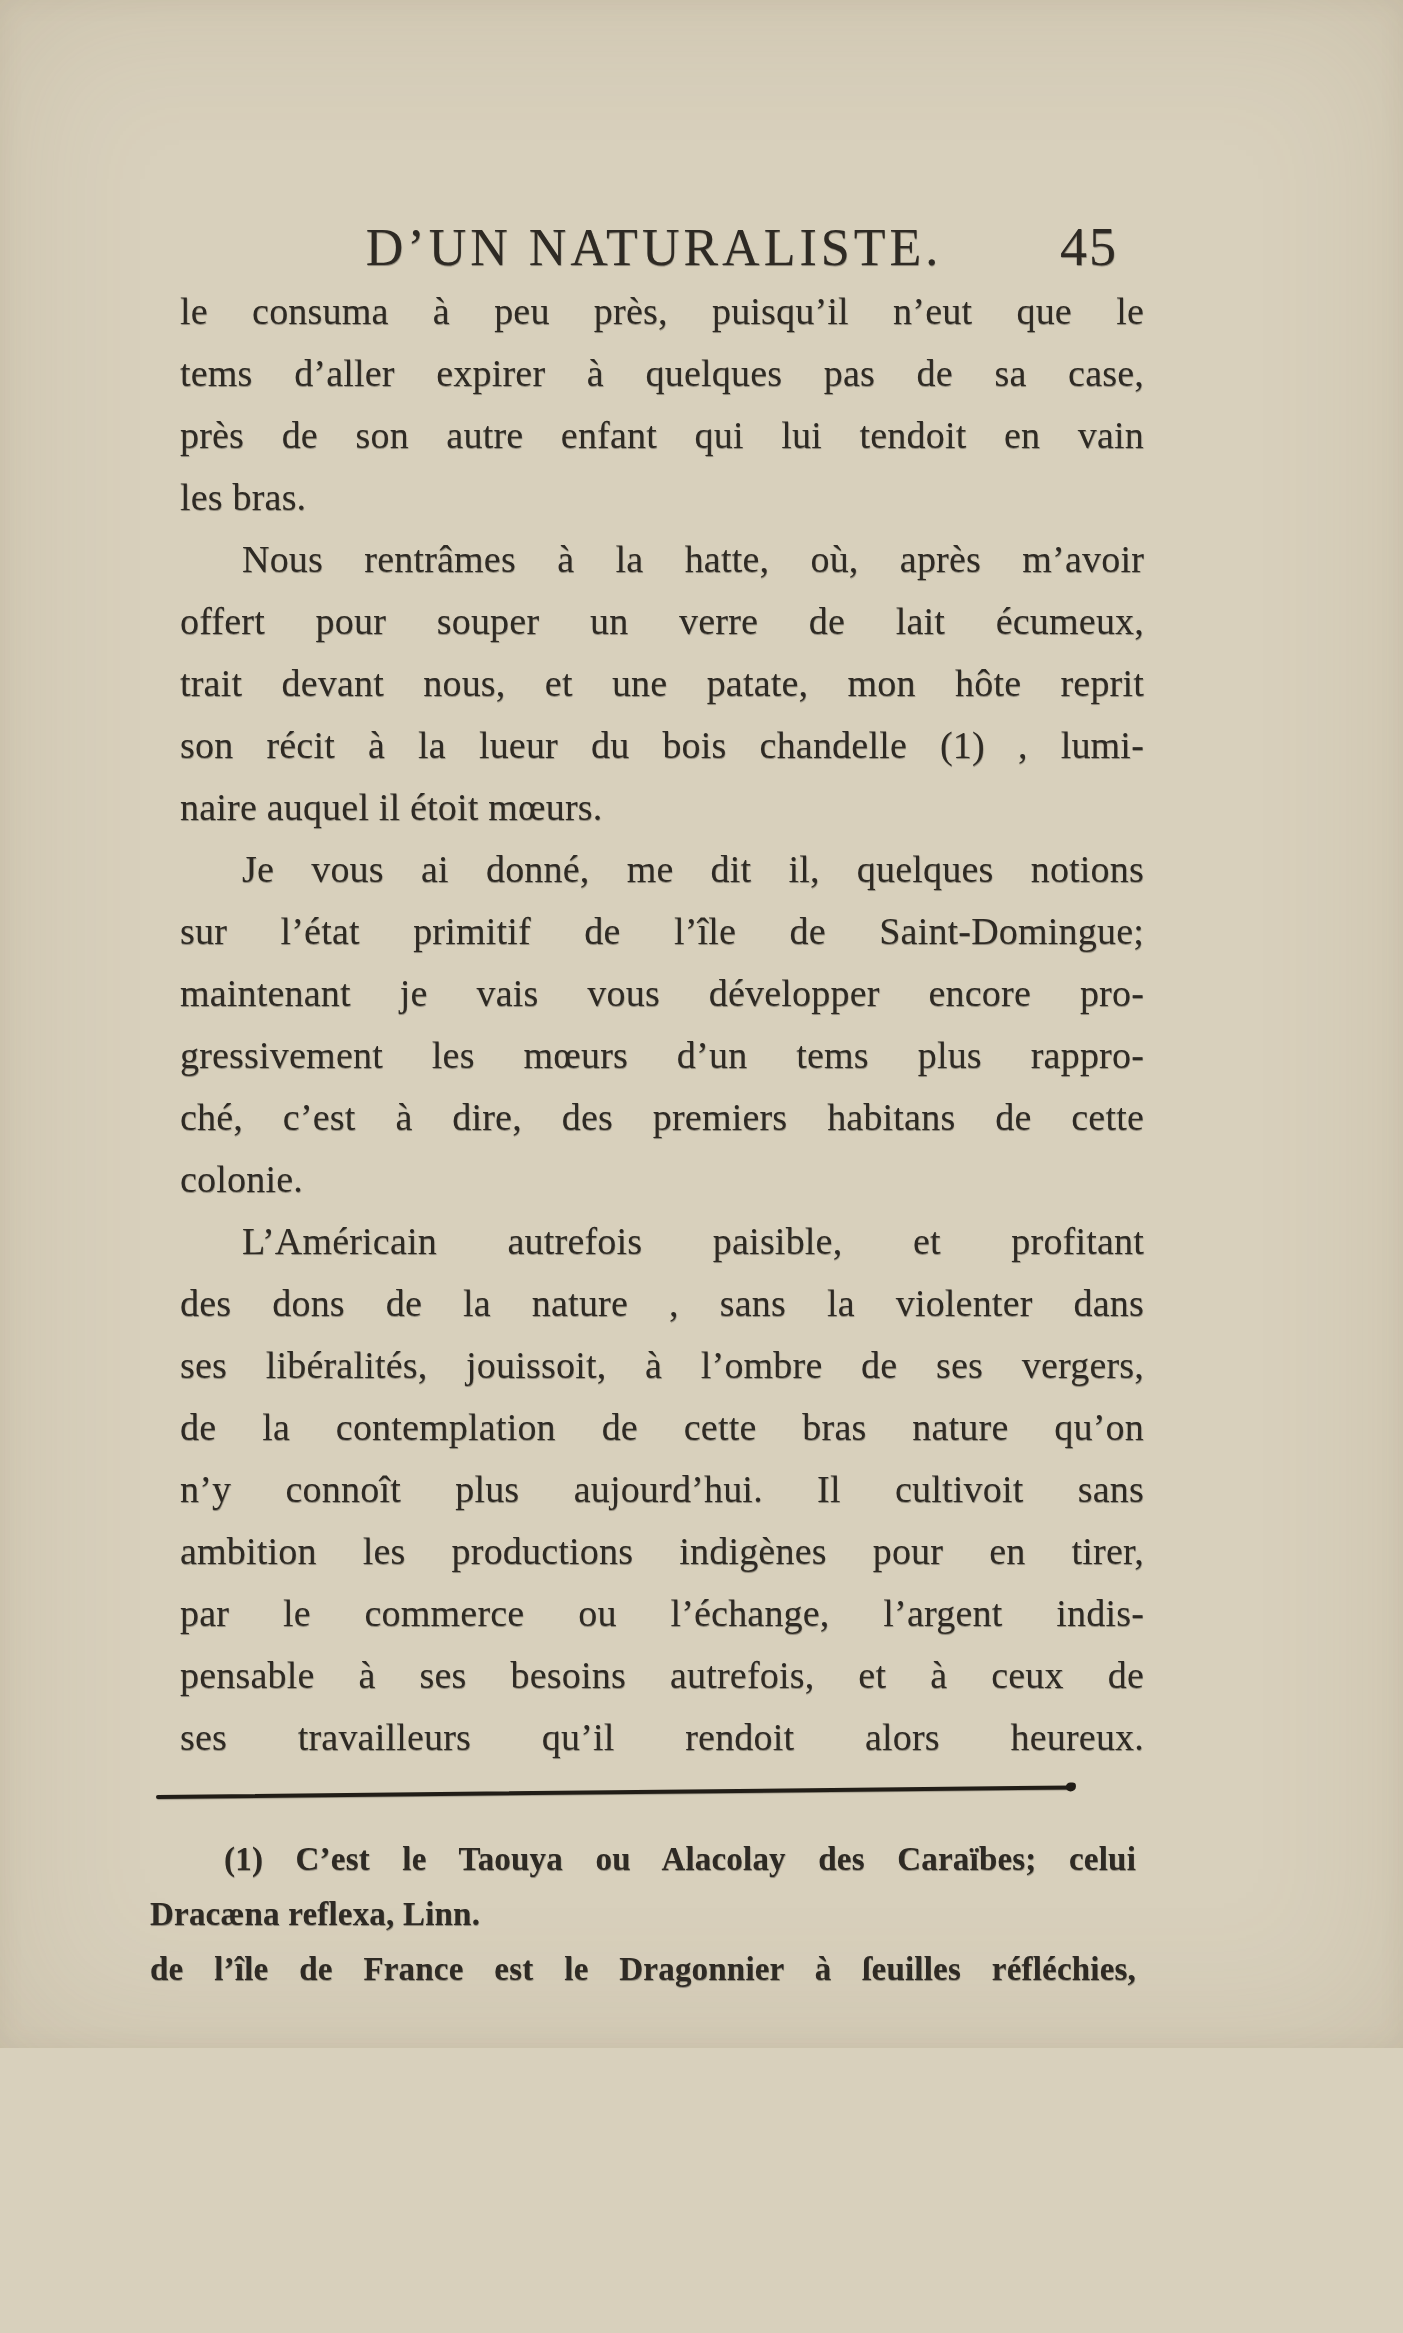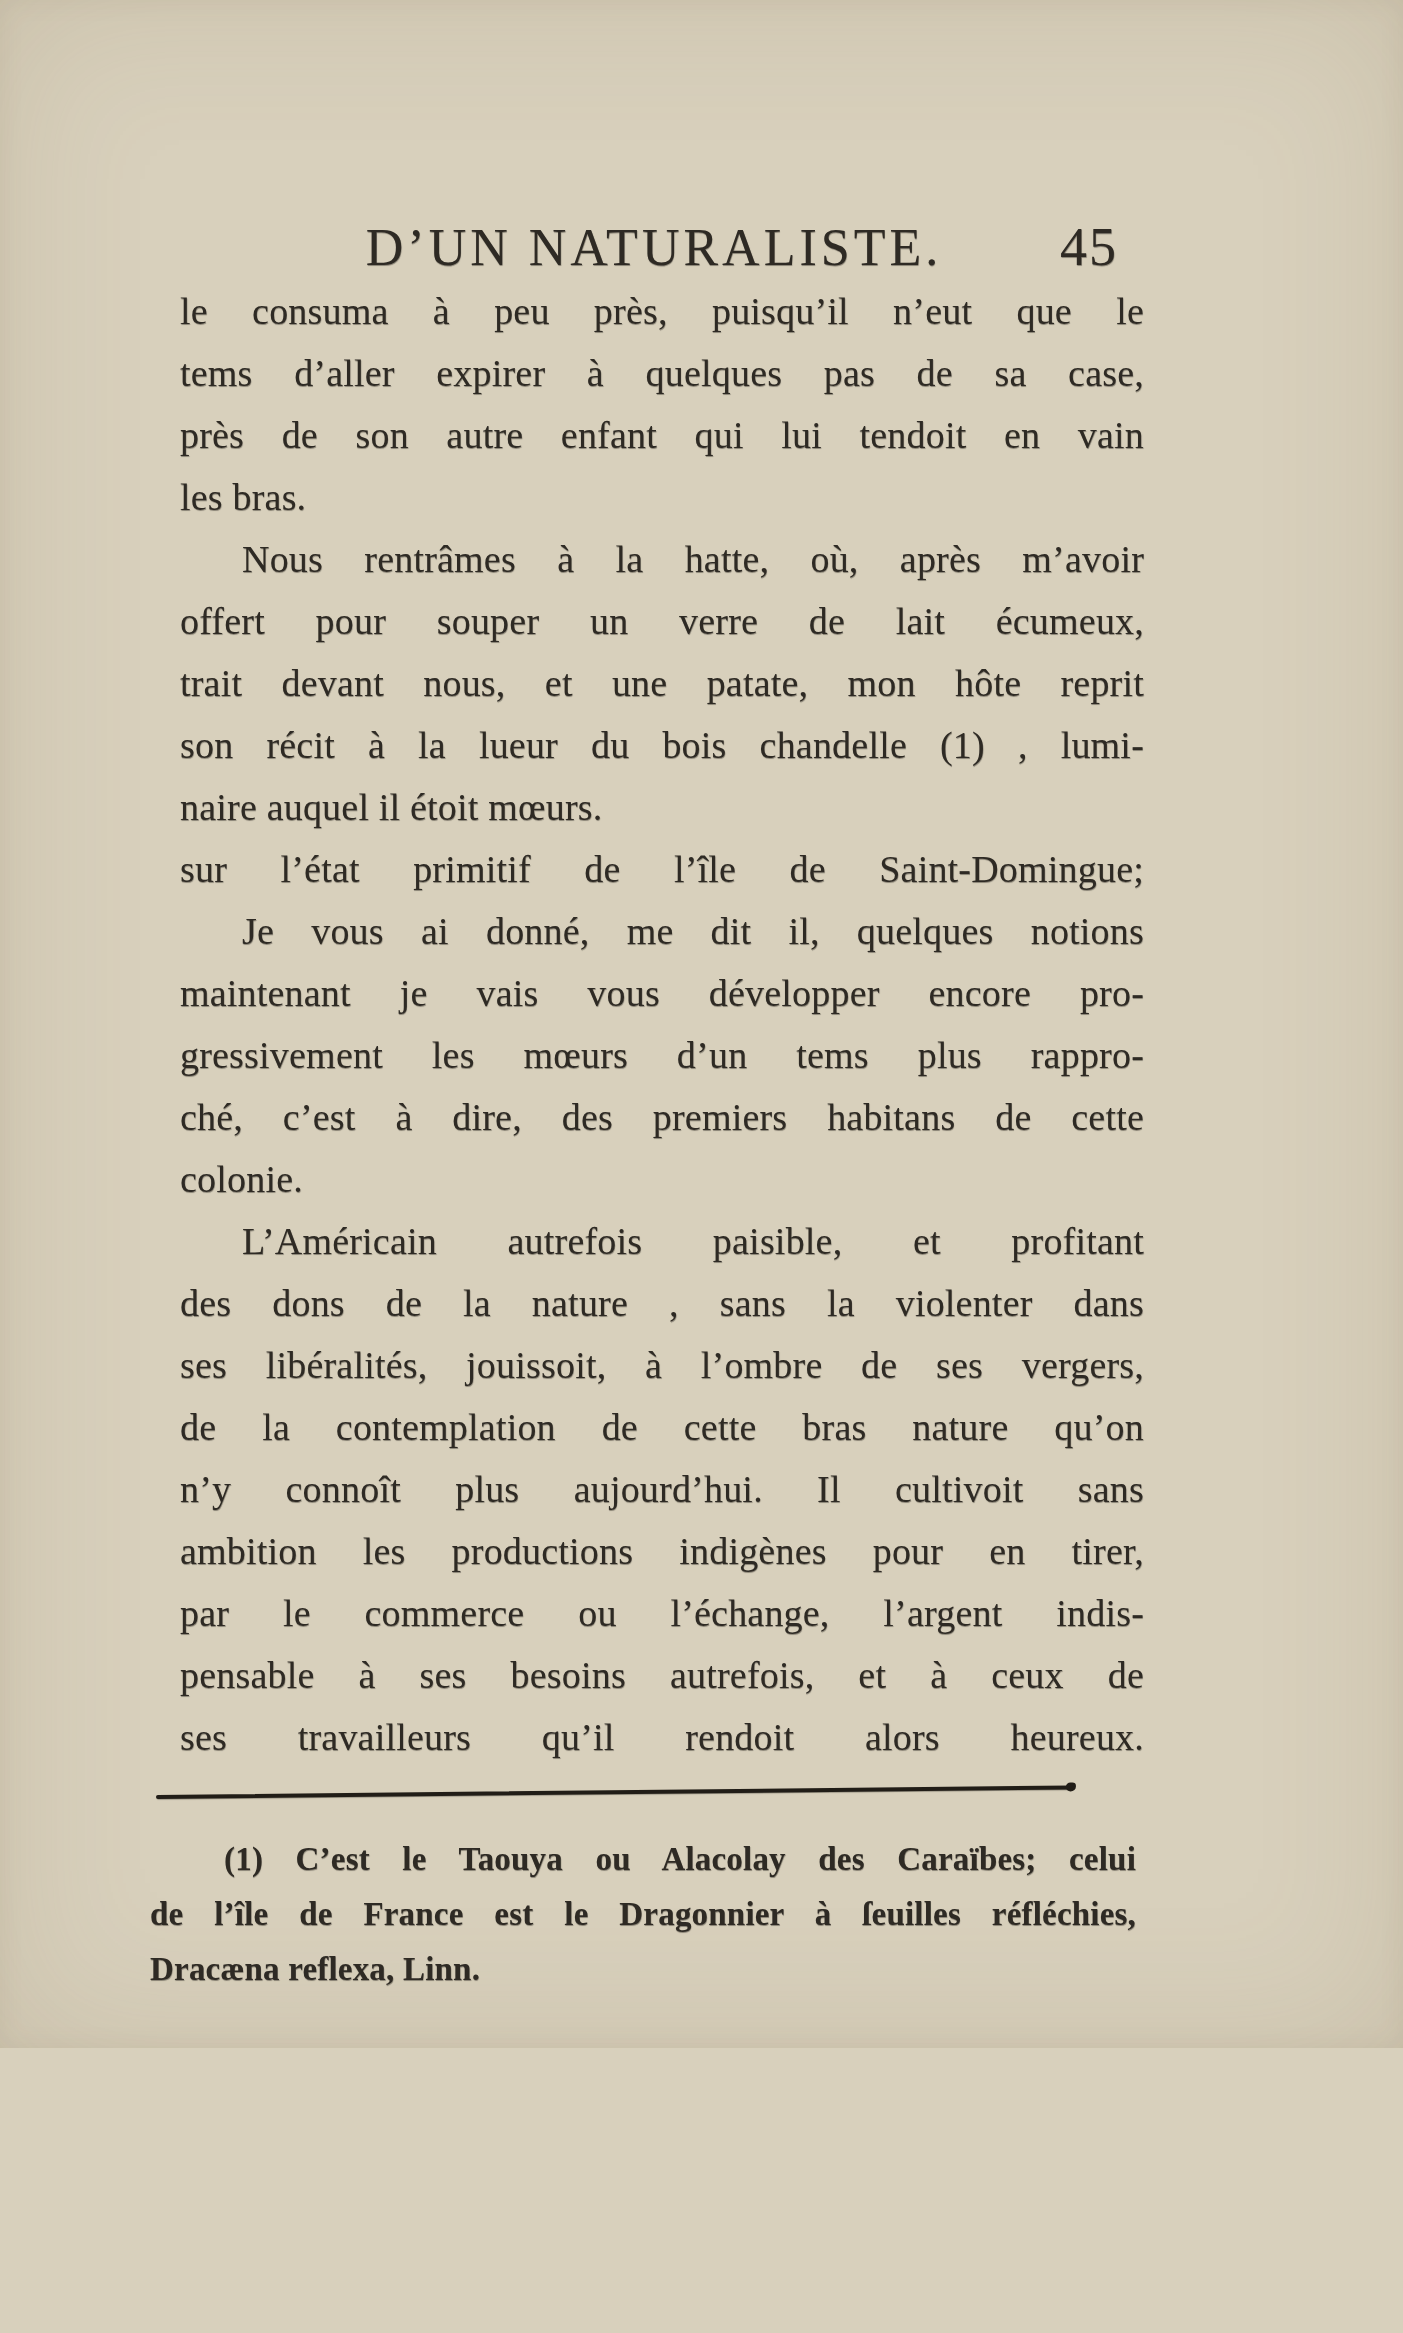--- a/index.html
+++ b/index.html
@@ -73,38 +73,38 @@
   <div class="body-text ink" id="body-lines">
       <div class="line">le consuma à peu près, puisqu’il n’eut que le</div>
       <div class="line">tems d’aller expirer à quelques pas de sa case,</div>
       <div class="line">près de son autre enfant qui lui tendoit en vain</div>
       <div class="line noj">les bras.</div>
       <div class="line ind">Nous rentrâmes à la hatte, où, après m’avoir</div>
       <div class="line">offert pour souper un verre de lait écumeux,</div>
       <div class="line">trait devant nous, et une patate, mon hôte reprit</div>
       <div class="line">son récit à la lueur du bois chandelle (1) , lumi-</div>
       <div class="line noj">naire auquel il étoit mœurs.</div>
+      <div class="line ind">Je vous ai donné, me dit il, quelques notions</div>
       <div class="line">sur l’état primitif de l’île de Saint-Domingue;</div>
-      <div class="line ind">Je vous ai donné, me dit il, quelques notions</div>
       <div class="line">maintenant je vais vous développer encore pro-</div>
       <div class="line">gressivement les mœurs d’un tems plus rappro-</div>
       <div class="line">ché, c’est à dire, des premiers habitans de cette</div>
       <div class="line noj">colonie.</div>
       <div class="line ind">L’Américain autrefois paisible, et profitant</div>
       <div class="line">des dons de la nature , sans la violenter dans</div>
       <div class="line">ses libéralités, jouissoit, à l’ombre de ses vergers,</div>
       <div class="line">de la contemplation de cette bras nature qu’on</div>
       <div class="line">n’y connoît plus aujourd’hui. Il cultivoit sans</div>
       <div class="line">ambition les productions indigènes pour en tirer,</div>
       <div class="line">par le commerce ou l’échange, l’argent indis-</div>
       <div class="line">pensable à ses besoins autrefois, et à ceux de</div>
       <div class="line">ses travailleurs qu’il rendoit alors heureux.</div>
     </div>
 
   <div class="rule"></div>
 
   <div class="footnote ink" id="footnote-lines">
       <div class="line ind">(1) C’est le Taouya ou Alacolay des Caraïbes; celui</div>
+      <div class="line noj">Dracæna reflexa, Linn.</div>
       <div class="line">de l’île de France est le Dragonnier à ſeuilles réfléchies,</div>
-      <div class="line noj">Dracæna reflexa, Linn.</div>
     </div>
 
 </div>
 
 </body></html>

